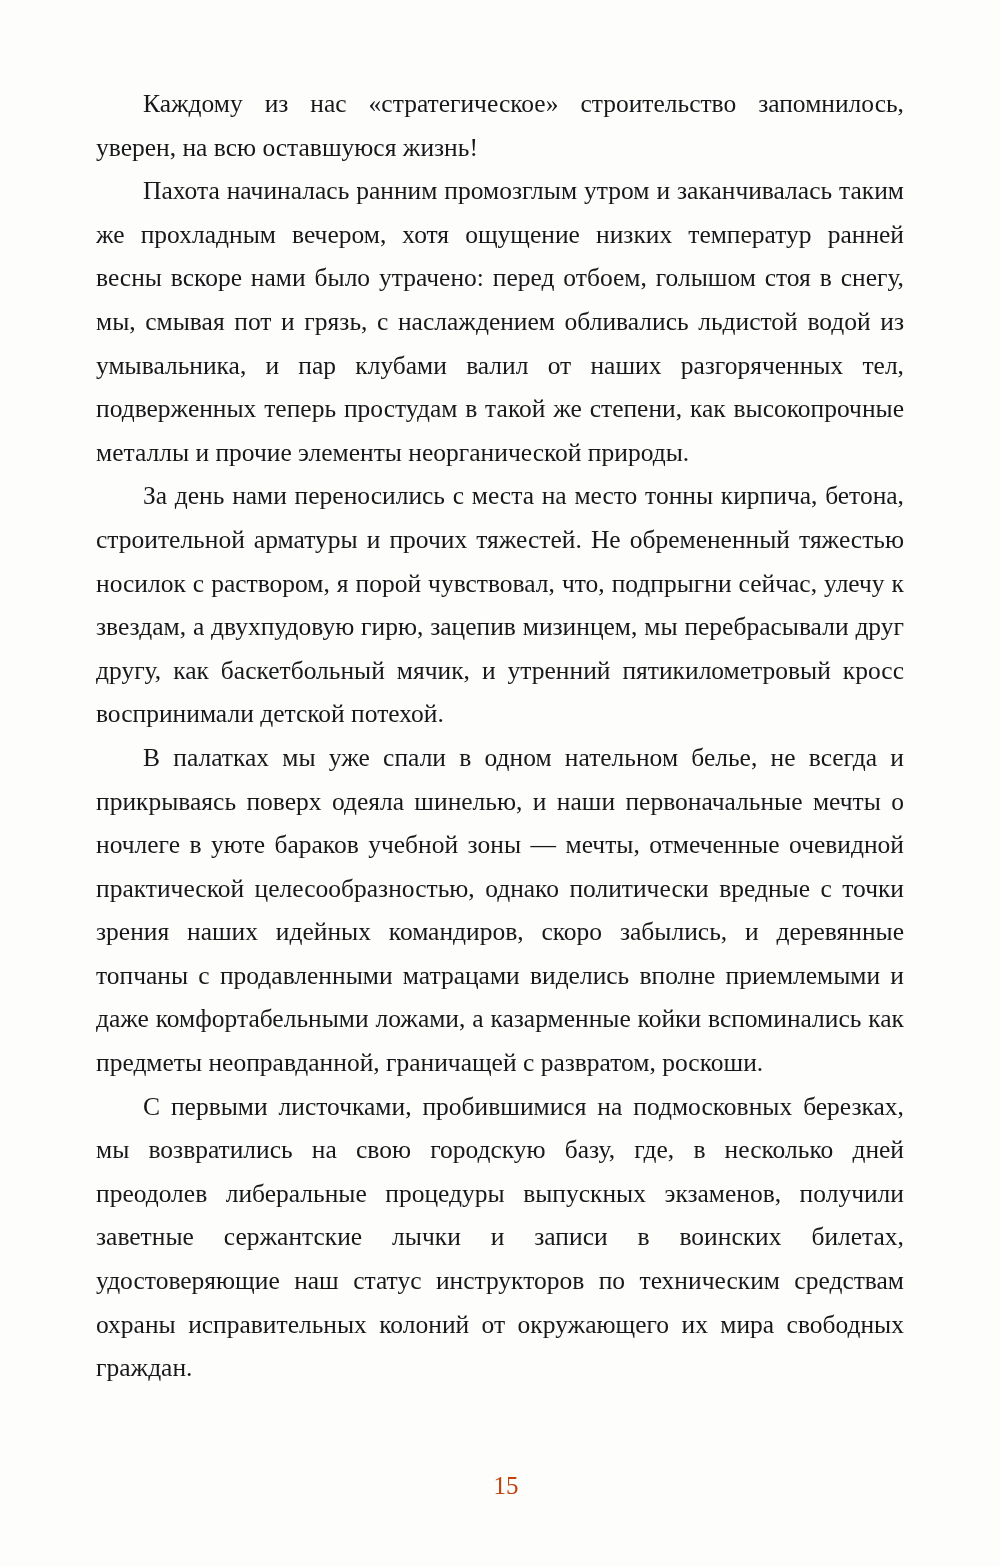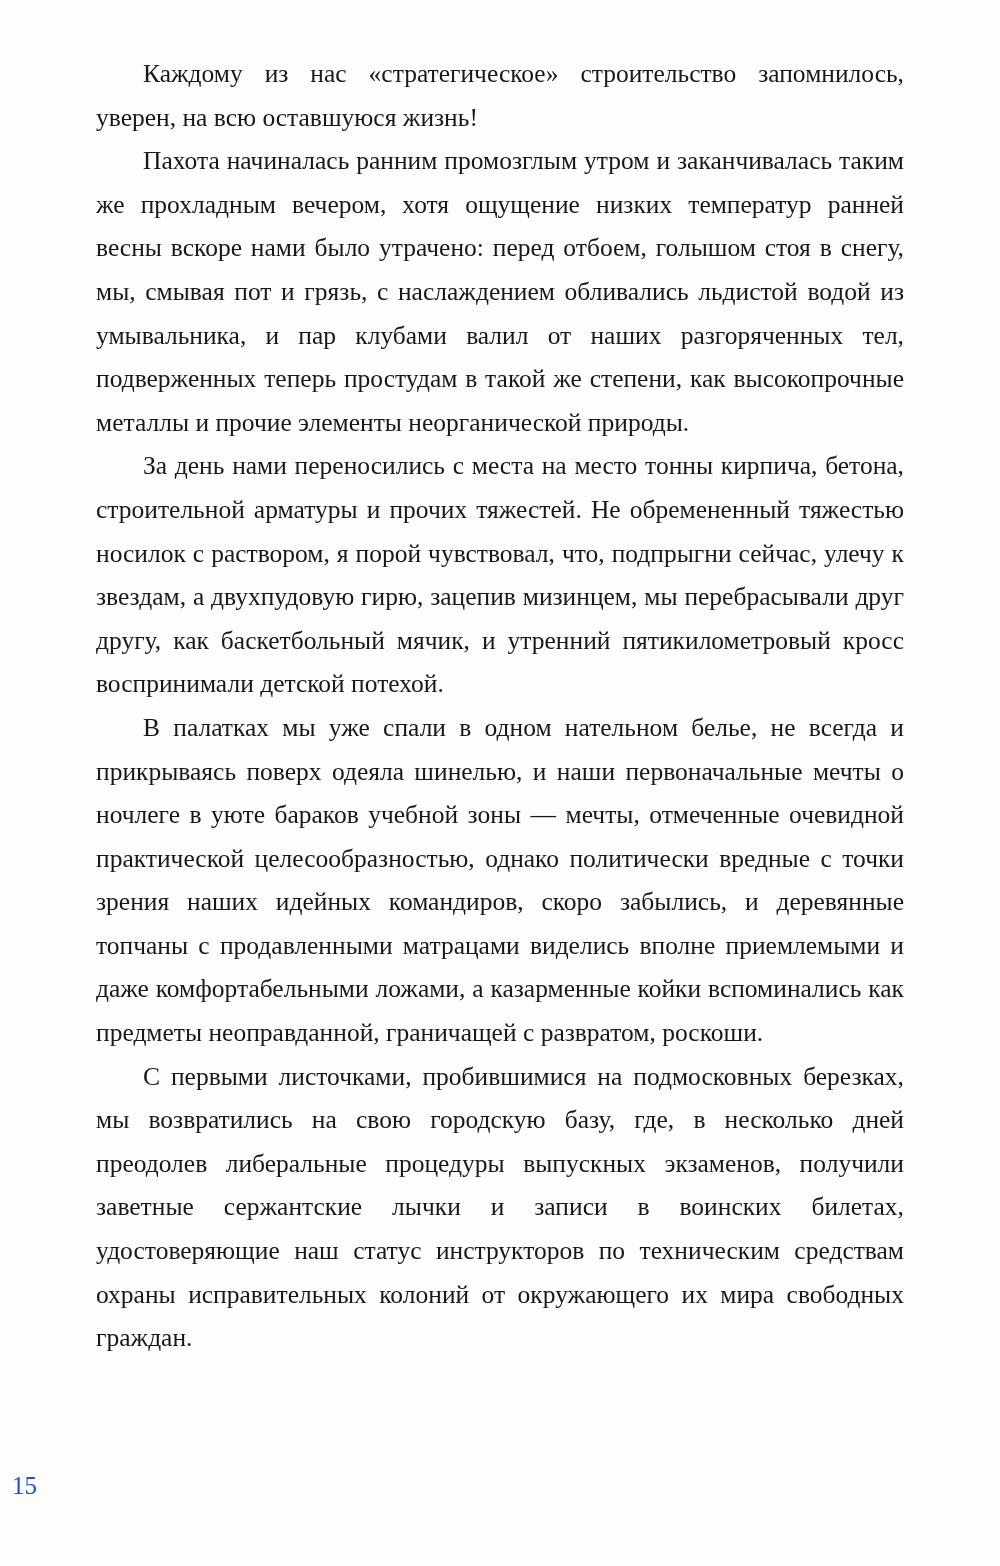--- a/index.html
+++ b/index.html
@@ -13,42 +13,42 @@
     overflow: hidden;
     font-family: "Liberation Serif", serif;
     color: #1b1b1b;
   }
   .page {
     position: relative;
     width: 1000px;
     height: 1566px;
     background: #fdfdfc;
     box-sizing: border-box;
-    padding: 52px 96px 0 96px;
+    padding: 82px 96px 0 96px;
   }
   .body-text {
     font-size: 25.5px;
     line-height: 43.6px;
     text-align: justify;
     text-justify: inter-word;
     hyphens: manual;
     color: #17181a;
   }
   .body-text p {
     margin: 0;
     text-indent: 47px;
   }
   .page-number {
     position: absolute;
     left: 12px;
     right: 0;
     bottom: 66px;
-    text-align: left;
+    text-align: center;
     font-size: 25px;
-    color: #1d4ed8;
+    color: #c2410c;
   }
 </style>
 </head>
 <body>
 
 <div class="page">
   <div class="body-text">
     <p>Каждому из нас «стратегическое» строительство запомнилось, уверен, на всю оставшуюся жизнь!</p>
     <p>Пахота начиналась ранним промозглым утром и заканчивалась таким же прохладным вечером, хотя ощущение низких температур ранней весны вскоре нами было утрачено: перед отбоем, голышом стоя в снегу, мы, смывая пот и грязь, с наслаждением обливались льдистой водой из умывальника, и пар клубами валил от наших разгоряченных тел, подверженных теперь простудам в такой же степени, как высокопрочные металлы и прочие элементы неорганической природы.</p>
     <p>За день нами переносились с места на место тонны кирпича, бетона, строительной арматуры и прочих тяжестей. Не обремененный тяжестью носилок с раствором, я порой чувствовал, что, подпрыгни сейчас, улечу к звездам, а двухпудовую гирю, зацепив мизинцем, мы перебрасывали друг другу, как баскетбольный мячик, и утренний пятикилометровый кросс воспринимали детской потехой.</p>

